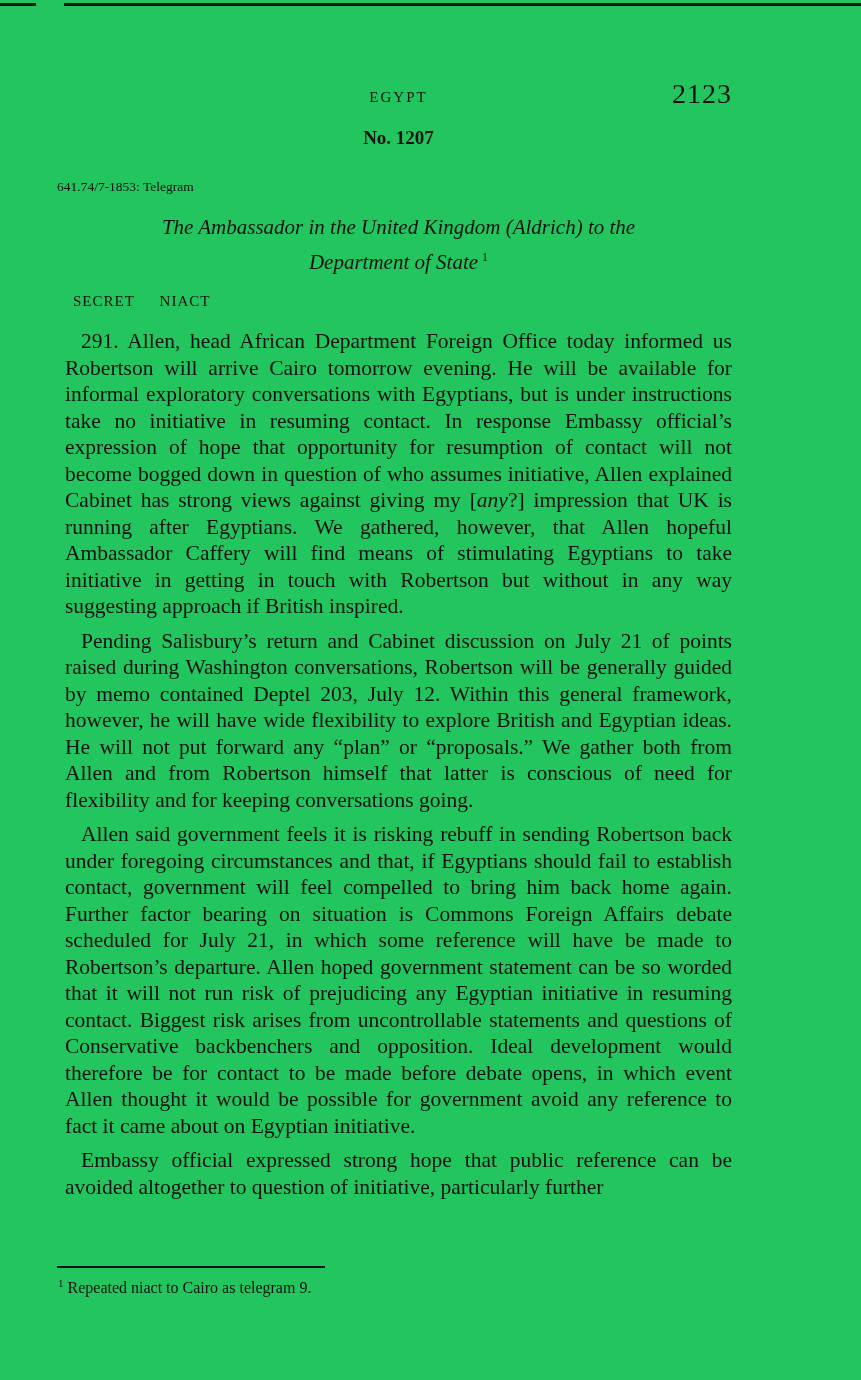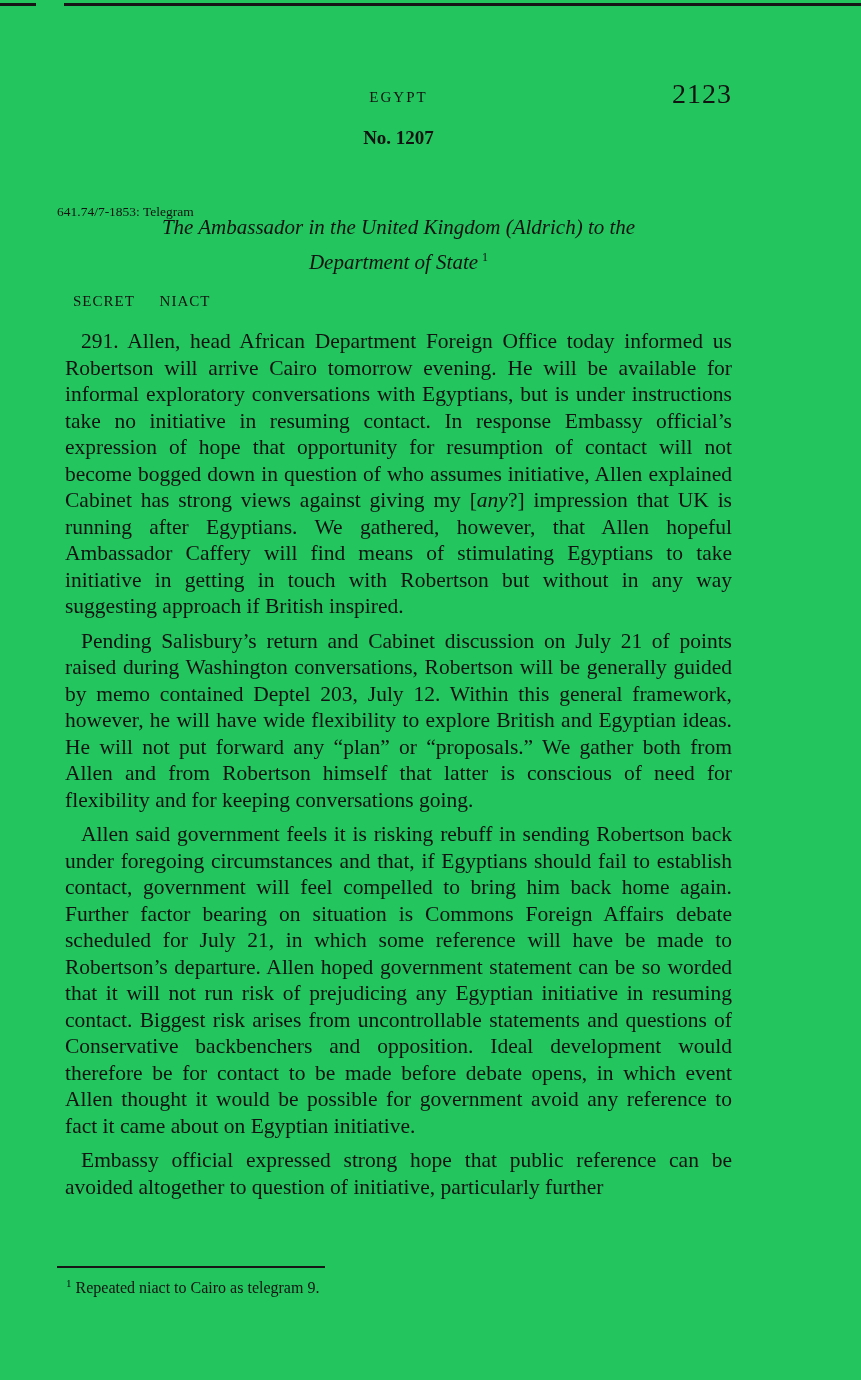--- a/index.html
+++ b/index.html
@@ -16,21 +16,21 @@
   
   .scan-rule { position: absolute; top: 3px; left: 64px; right: 0; height: 3px; background: #161616; }
   .scan-rule-left { position: absolute; top: 3px; left: 0; width: 36px; height: 3px; background: #161616; }
 
   .runhead { position: absolute; top: 88px; left: 57px; width: 683px; text-align: center; }
   .runhead-title { font-size: 15px; letter-spacing: 2px; }
   .page-number { position: absolute; right: 8px; top: -10px; font-size: 28px; letter-spacing: 1px; }
 
   .docno { position: absolute; top: 127px; left: 57px; width: 683px; text-align: center; font-size: 19px; font-weight: bold; }
 
-  .sourceref { position: absolute; top: 179px; left: 57px; font-size: 13.5px; margin-top: 25px; }
+  .sourceref { position: absolute; top: 179px; left: 57px; font-size: 13.5px; }
 
   .doc-title {
     position: absolute; top: 212px; left: 57px; width: 683px;
     text-align: center; font-style: italic; font-size: 21px; line-height: 30px;
   }
   .fn-ref { font-size: 12px; font-style: normal; margin-left: 4px; }
 
   .dateline {
     position: absolute; top: 293px; left: 57px; width: 683px;
     display: flex; justify-content: space-between; align-items: baseline;
@@ -42,21 +42,21 @@
   .place-sc { font-variant: small-caps; }
 
   .body-text {
     position: absolute; top: 320px; left: 57px; width: 683px;
     font-size: 21.5px; line-height: 26.5px; text-align: justify;
   }
   .body-text p { margin: 8px; text-indent: 16px; }
   .body-text em { font-style: italic; }
 
   .footnote-rule { position: absolute; top: 1266px; left: 57px; width: 268px; height: 2px; background: #161616; }
-  .footnote { position: absolute; top: 1277px; left: 57px; width: 683px; font-size: 16px; text-indent: 9px; }
+  .footnote { position: absolute; top: 1277px; left: 49px; width: 683px; font-size: 16px; text-indent: 9px; }
   .footnote sup { font-size: 11px; }
 </style>
 </head>
 <body>
 
 <div class="page">
 
   <div class="scan-rule-left"></div>
   <div class="scan-rule"></div>
 

